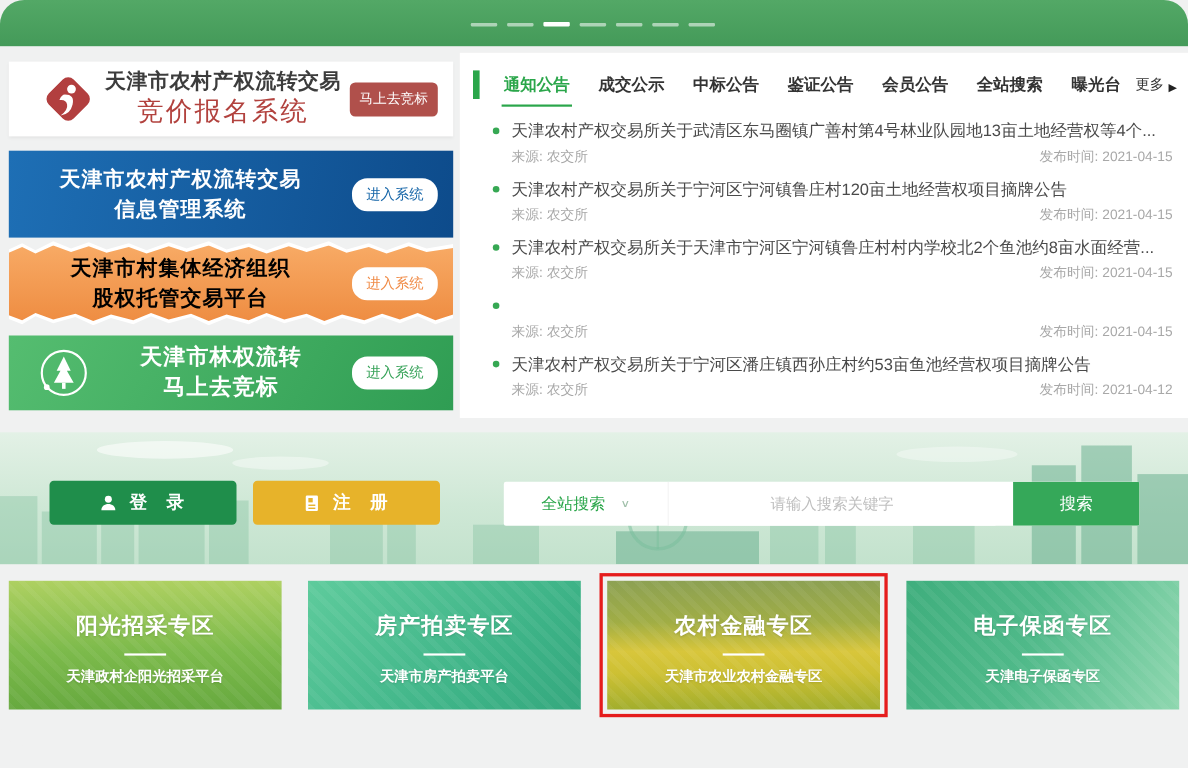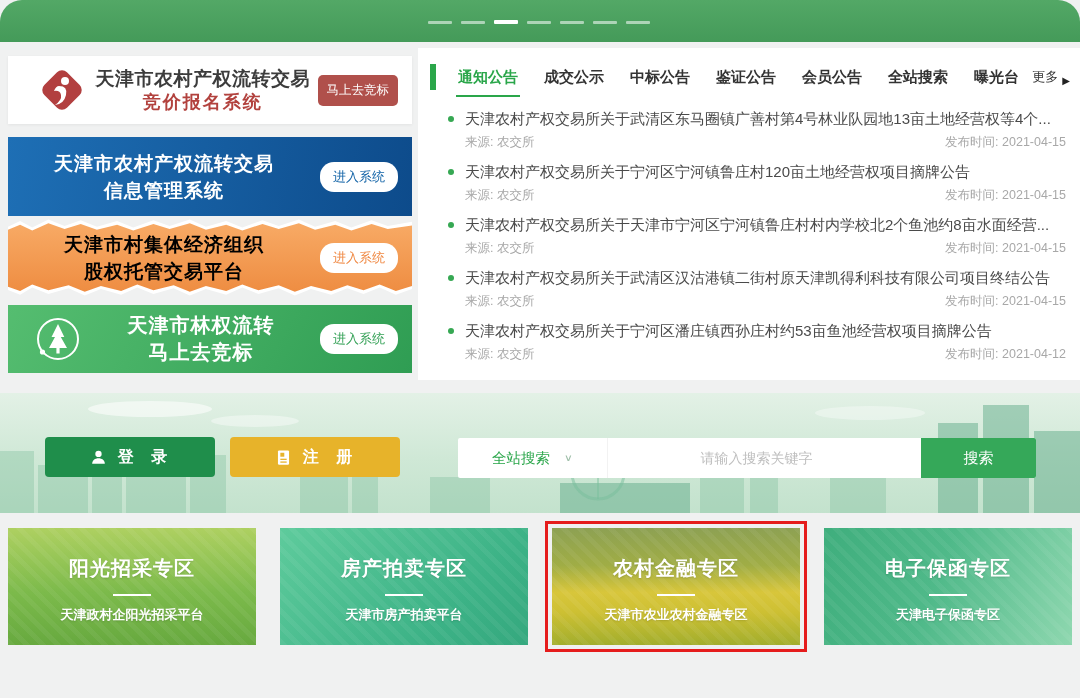--- a/index.html
+++ b/index.html
@@ -13,21 +13,21 @@
   .dashes { position:absolute; left:428px; top:21px; display:flex; gap:9px; }
   .dash { width:24px; height:3px; background:rgba(255,255,255,.55); border-radius:1px; cursor:pointer; }
   .dash.active { background:#ffffff; height:4px; margin-top:-1px; }
 
   
   .logo-card { position:absolute; left:8px; top:56px; width:404px; height:68px; background:#fff;
                box-shadow:0 1px 3px rgba(0,0,0,.06); display:flex; align-items:center; }
   .logo-diamond { width:52px; height:52px; margin-left:28px; flex:0 0 auto; }
   .logo-text { flex:1; text-align:center; line-height:1.25; }
   .logo-title { font-size:19px; font-weight:700; color:#3c3c3c; letter-spacing:.5px; }
-  .logo-sub { font-size:18px; font-weight:700; color:#b2423e; letter-spacing:2px; }
+  .logo-sub { font-size:24px; font-weight:400; color:#b2423e; letter-spacing:2px; }
   .bid-btn { margin-right:14px; background:#b0504b; color:#fff; font-size:12.5px; border:none;
              border-radius:5px; padding:7px 9px; cursor:pointer; white-space:nowrap; }
 
   .banner { position:absolute; left:8px; width:404px; display:flex; align-items:center; color:#fff; }
   .banner-text { flex:1; text-align:center; font-weight:700; font-size:19px; line-height:27px; letter-spacing:1px; }
   .enter-btn { margin-right:14px; background:#fff; border:none; border-radius:14px; padding:6px 13px;
                font-size:13px; cursor:pointer; white-space:nowrap;text-align:right; }
   .banner-blue { top:137px; height:79px; background:linear-gradient(100deg,#1e6fb5 0%,#0d4b8b 100%); }
   .banner-blue .enter-btn { color:#1565a8; }
 
@@ -206,21 +206,20 @@
           <span class="news-title">天津农村产权交易所关于天津市宁河区宁河镇鲁庄村村内学校北2个鱼池约8亩水面经营...</span>
         </div>
         <div class="news-meta">
           <span class="news-src">来源: 农交所</span>
           <span class="news-time">发布时间: 2021-04-15</span>
         </div>
       </li>
       <li class="news-item">
         <div class="news-title-row">
           <span class="bullet"></span>
-          <span class="news-title">天津农村产权交易所关于武清区汉沽港镇二街村原天津凯得利科技有限公司项目终结公告</span>
         </div>
         <div class="news-meta">
           <span class="news-src">来源: 农交所</span>
           <span class="news-time">发布时间: 2021-04-15</span>
         </div>
       </li>
       <li class="news-item">
         <div class="news-title-row">
           <span class="bullet"></span>
           <span class="news-title">天津农村产权交易所关于宁河区潘庄镇西孙庄村约53亩鱼池经营权项目摘牌公告</span>

